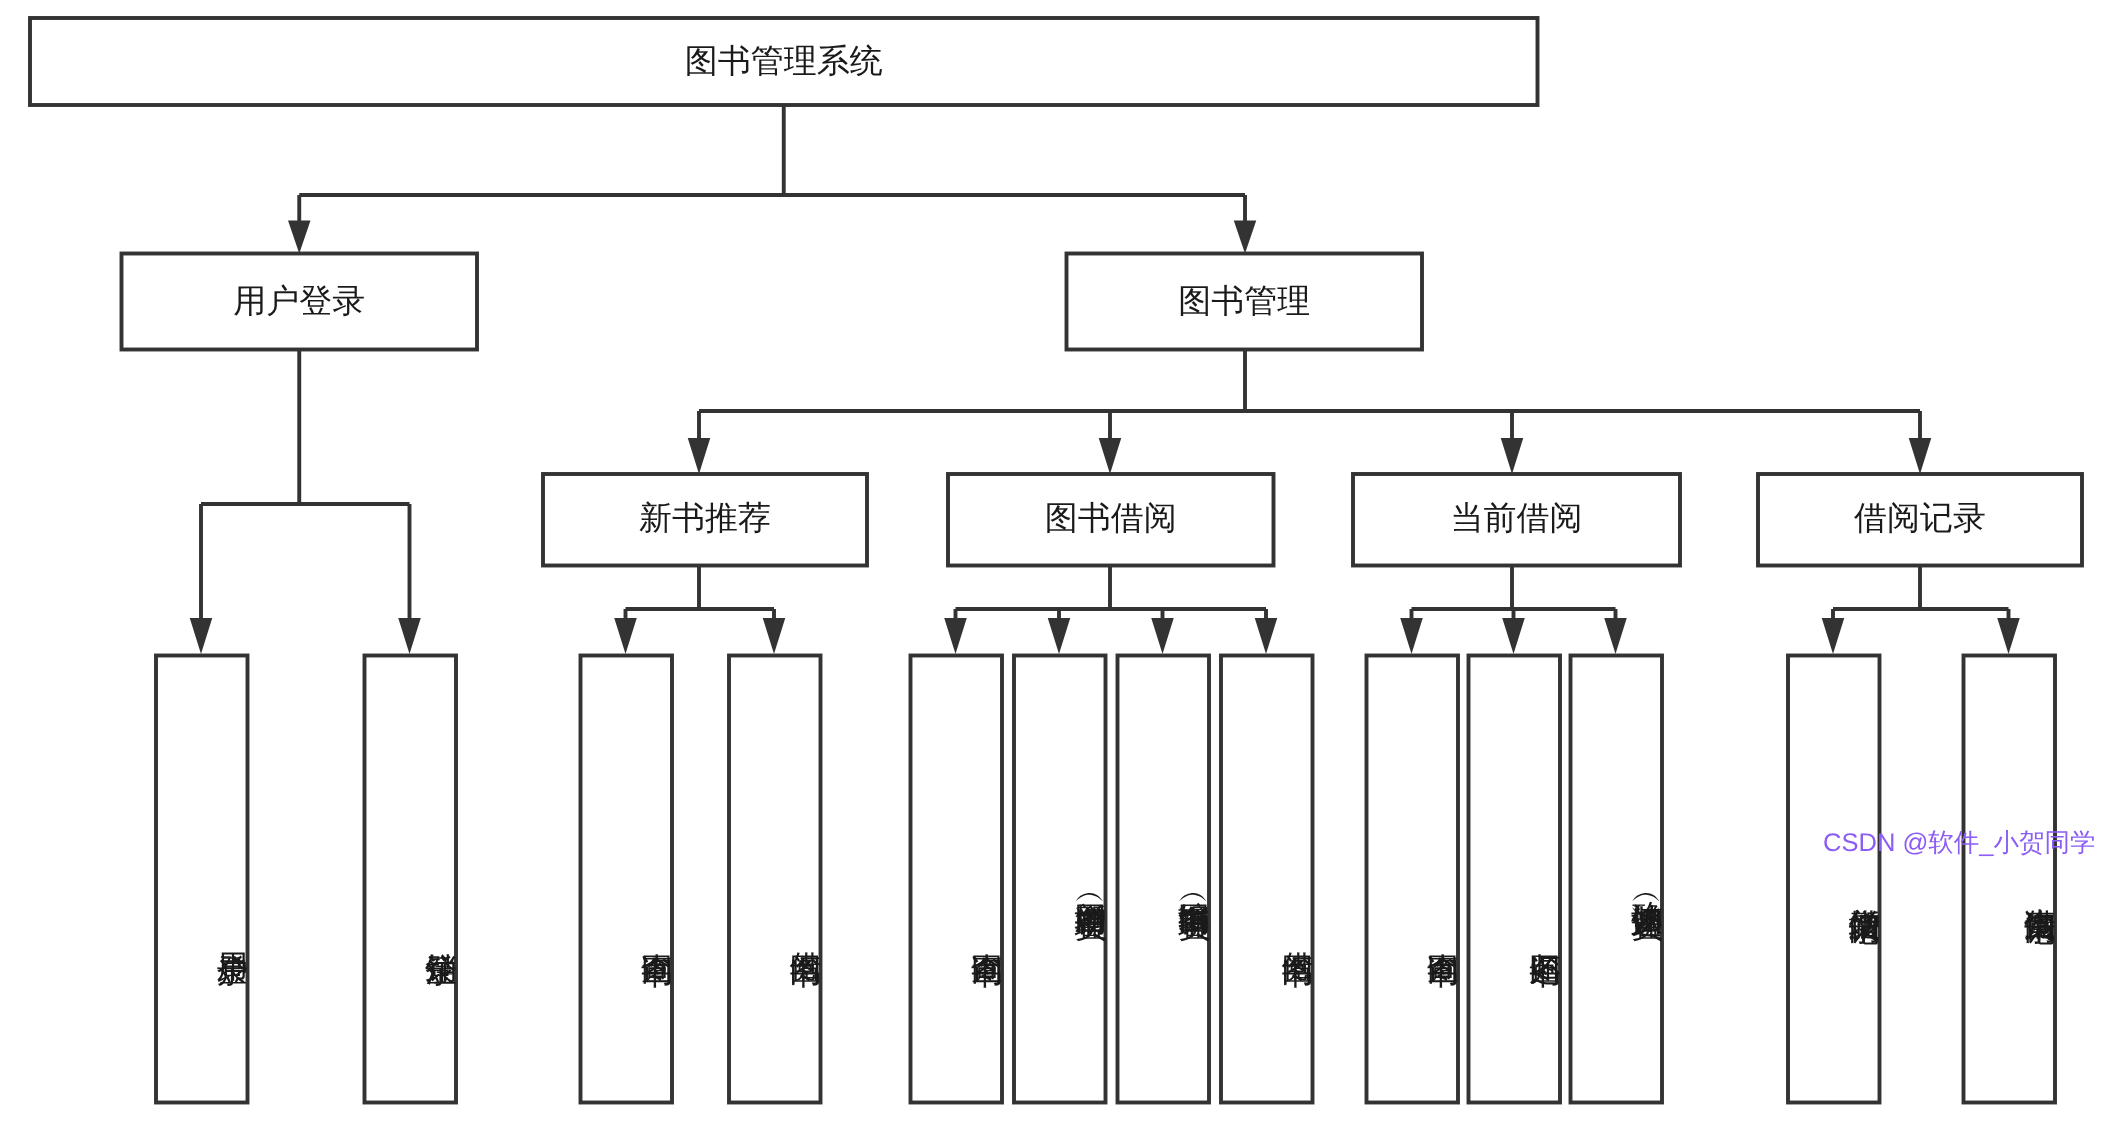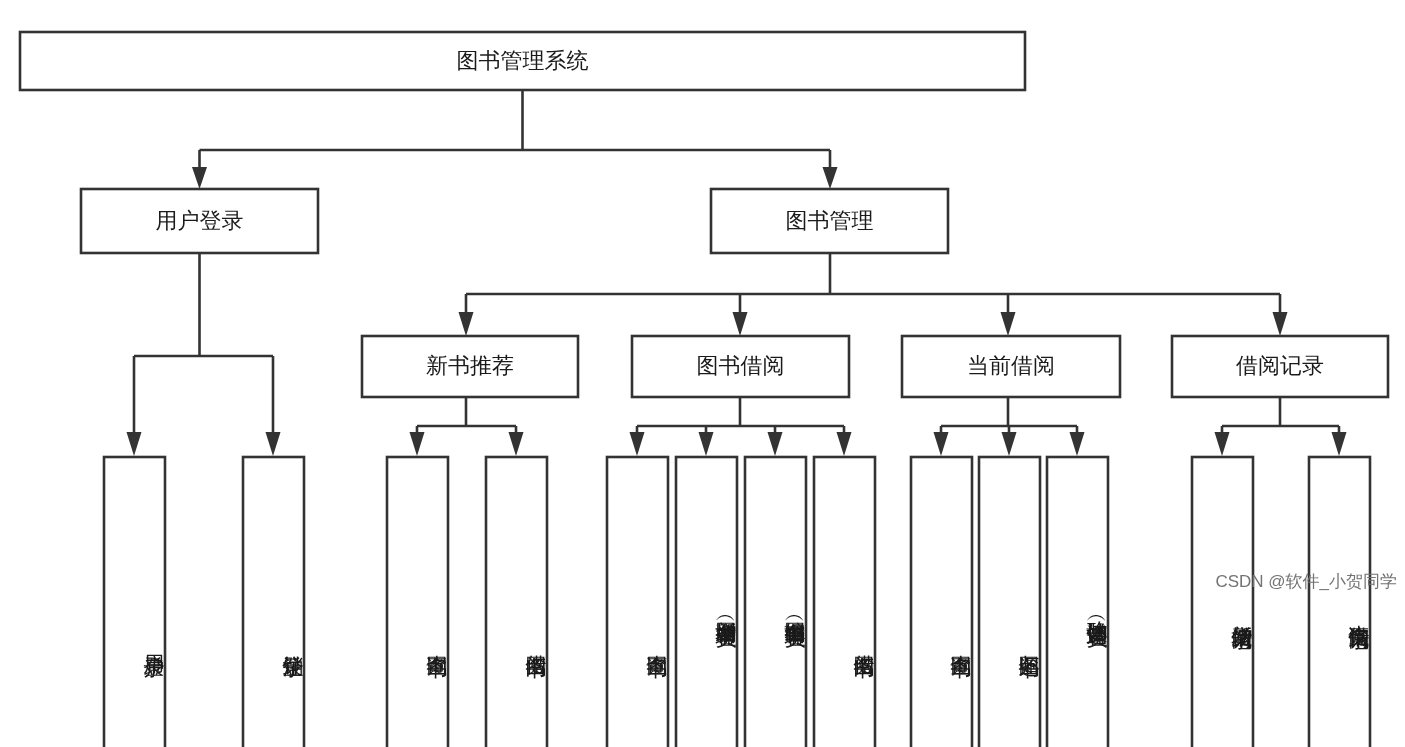--- a/index.html
+++ b/index.html
@@ -11,21 +11,20 @@
     width: 1405px;
     height: 747px;
     font-family: "Liberation Sans", "DejaVu Sans", sans-serif;
     overflow: hidden;
     position: relative;
   }
   #diagram-root {
     position: relative;
     width: 1405px;
     height: 577px;
-    margin-top: 20px;
   }
   svg#diagram-canvas {
     position: absolute;
     left: 0;
     top: 0;
     width: 1405px;
     height: 747px;
   }
   .node-box {
     fill: #ffffff;
@@ -63,21 +62,21 @@
     justify-content: center;
     white-space: nowrap;
     pointer-events: none;
   }
   .watermark {
     position: absolute;
     right: 8px;
     bottom: 4px;
     font-family: "Liberation Sans", "DejaVu Sans", sans-serif;
     font-size: 17px;
-    color: #737373;
+    color: #8b5cf6;
     white-space: nowrap;
     user-select: none;
   }
 </style>
 </head>
 <body>
 
 <div id="diagram-root">
 
   <svg id="diagram-canvas" viewBox="0 0 1405 747">

